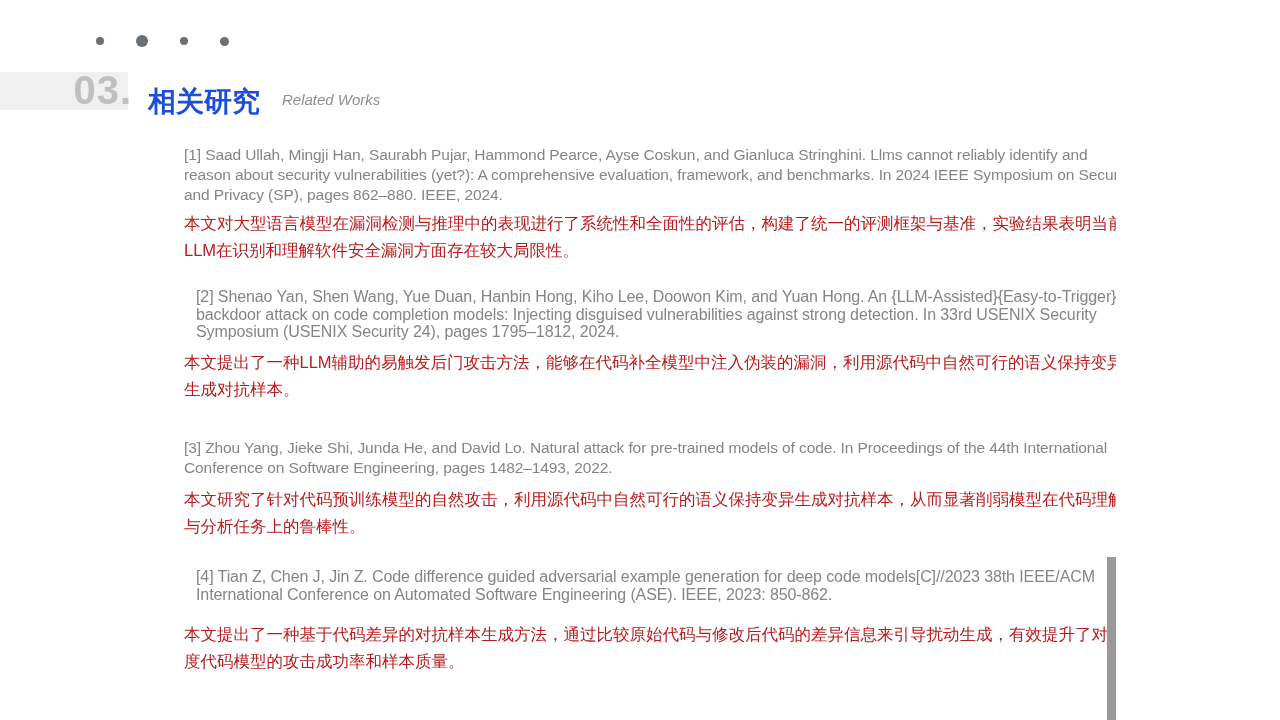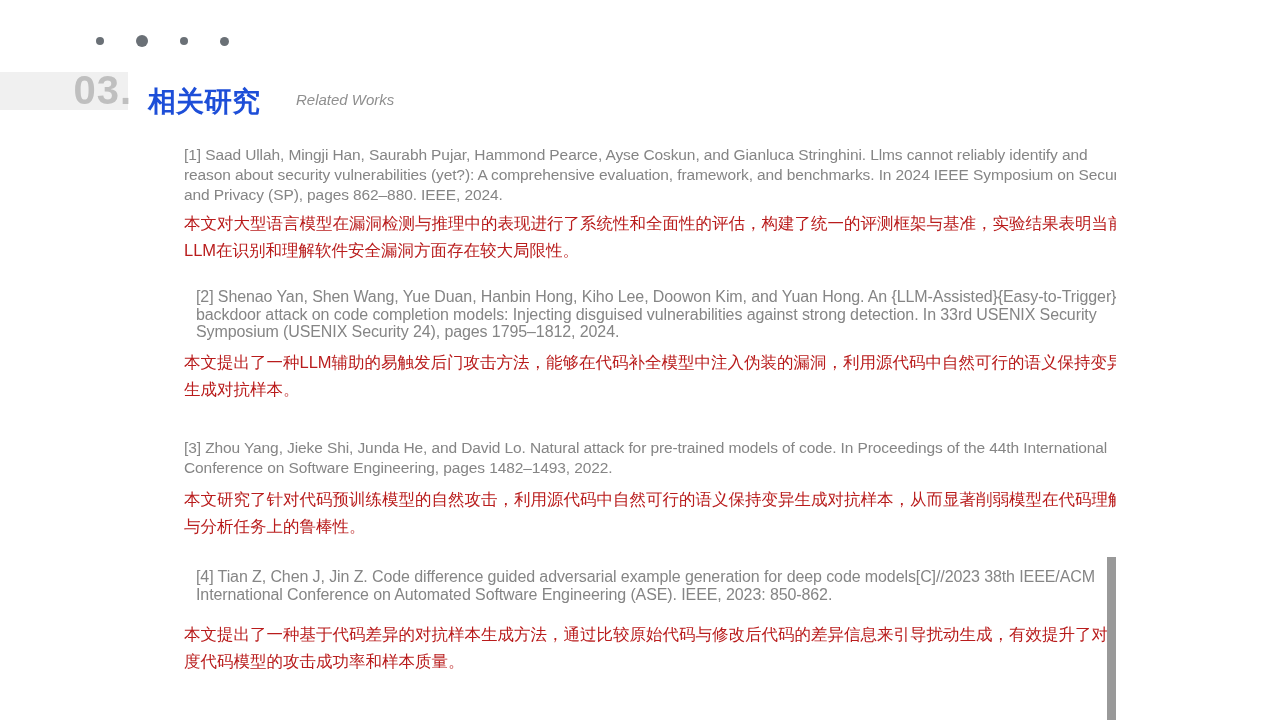--- a/index.html
+++ b/index.html
@@ -18,21 +18,21 @@
   .band{position:absolute;left:0;top:72px;width:128px;height:38px;background:#f0f0f0;}
   .section-number{
     position:absolute;left:0;top:69px;width:132px;text-align:right;
     font-size:40px;line-height:42px;font-weight:bold;color:#bfbfbf;letter-spacing:1px;
   }
   .title-cn{
     position:absolute;left:140px;top:76px;margin:8px;
     font-size:28px;line-height:36px;font-weight:bold;color:#1d4ed8;
   }
   .subtitle{
-    position:absolute;left:296px;top:91px;
+    position:absolute;left:282px;top:91px;
     font-style:italic;font-size:15px;color:#8f8f8f;
   }
   .logo{
     position:absolute;left:1147px;top:82px;
     font-size:25px;font-weight:600;letter-spacing:2px;color:#a8a8a8;margin-left:12px;
   }
   
   .txt{position:absolute;left:184px;width:952px;margin:0;}
   .cite{color:#858585;}
   .cite.large{font-size:15.5px;line-height:20px;letter-spacing:-0.1px;}

